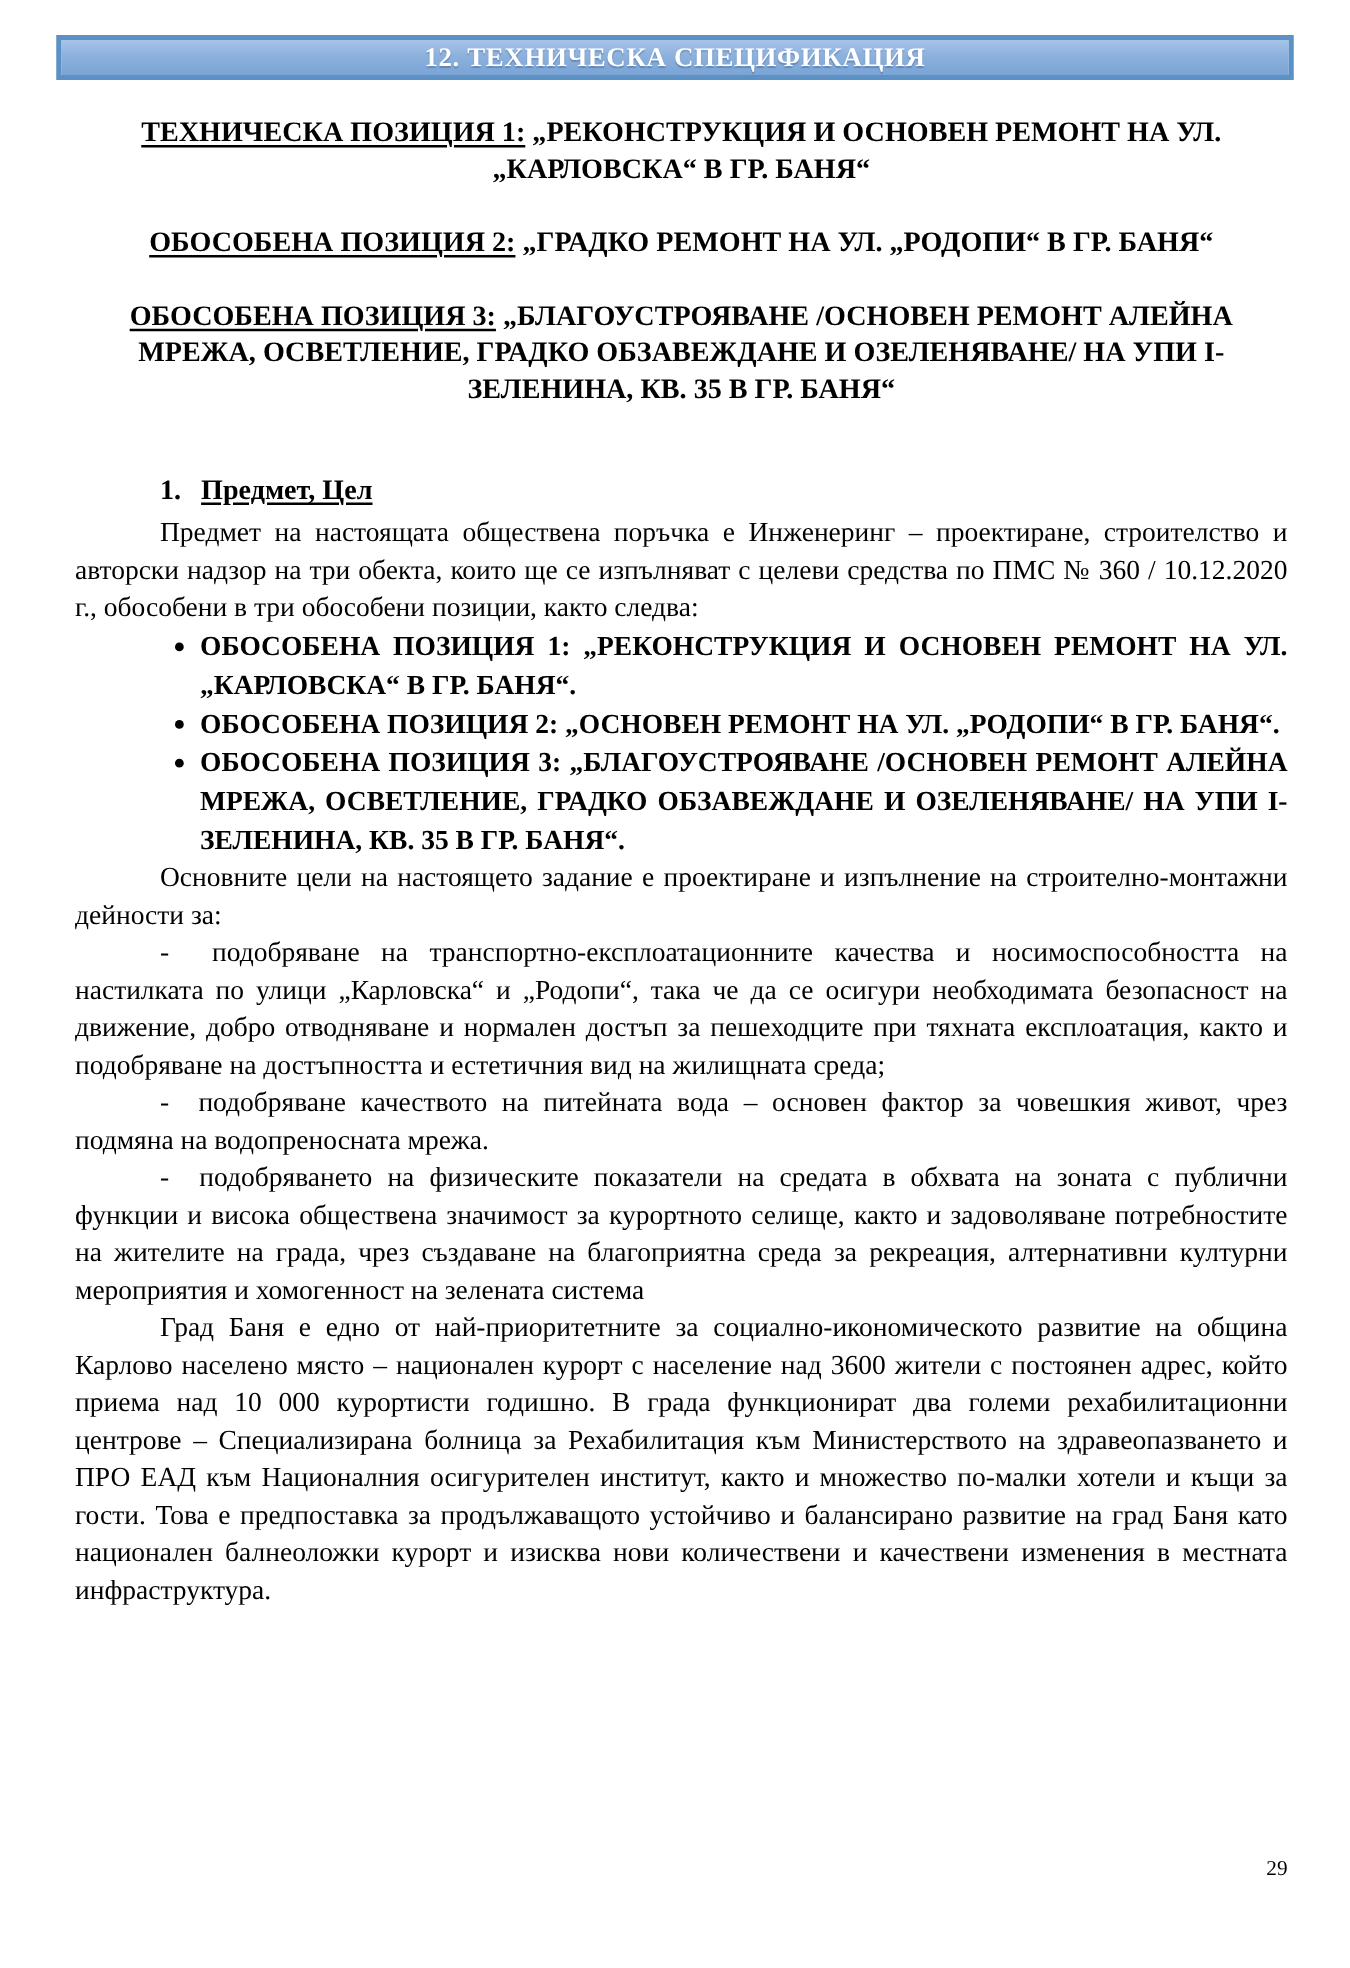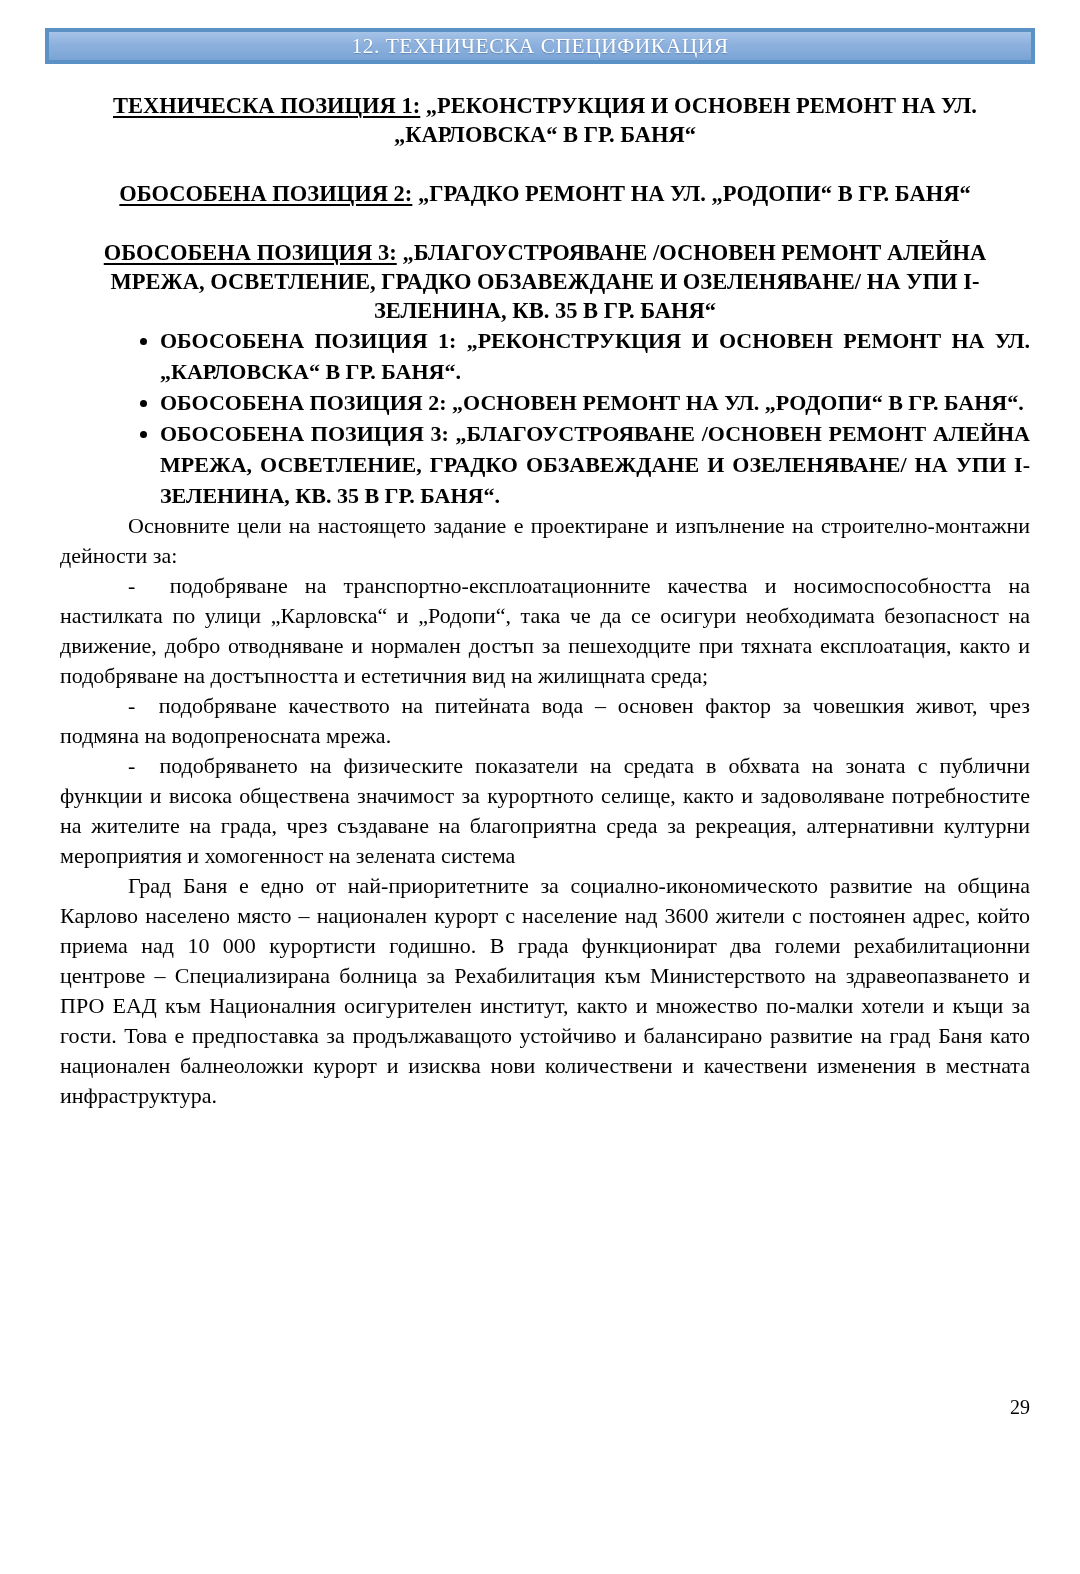--- a/index.html
+++ b/index.html
@@ -18,21 +18,21 @@
     margin: 28px 45px 0 45px;
     border: 4px solid #5b91c5;
     background: linear-gradient(180deg, #a6c3e8 0%, #8db1dd 45%, #7aa4d5 100%);
     height: 36px;
     display: flex;
     align-items: center;
     justify-content: center;
   }
   .header-bar span {
     color: #ffffff;
-    font-weight: normal;
+    font-weight: bold;
     font-size: 21.5px;
     letter-spacing: 0.5px;
     text-shadow: 0 1px 1px rgba(40,70,110,0.35);
   }
   .content {
     margin: 0 50px 0 60px;
   }
   .u { text-decoration: underline; text-decoration-thickness: 2px; text-underline-offset: 3px; }
   .main-title {
     margin-top: 28px;
@@ -70,22 +70,22 @@
     font-size: 22px;
   }
   .bullets li {
     text-align: justify;
     line-height: 31px;
   }
   .goals-intro { }
   .page-number {
     position: absolute;
     right: 50px;
-    top: 1395px;
-    font-size: 20px;
+    top: 1483px;
+    font-size: 17px;
     line-height: 24px;
   }
 </style>
 </head>
 <body>
 
 <div class="page">
 
   <div class="header-bar">
     <span>12. ТЕХНИЧЕСКА СПЕЦИФИКАЦИЯ</span>
@@ -93,21 +93,23 @@
 
   <div class="content">
 
 
     <h2 class="lot-heading lot-1"><span class="u">ТЕХНИЧЕСКА ПОЗИЦИЯ 1:</span><span> „РЕКОНСТРУКЦИЯ И ОСНОВЕН РЕМОНТ НА УЛ. „КАРЛОВСКА“ В ГР. БАНЯ“</span></h2>
 
     <h2 class="lot-heading lot-2"><span class="u">ОБОСОБЕНА ПОЗИЦИЯ 2:</span><span> „ГРАДКО РЕМОНТ НА УЛ. „РОДОПИ“ В ГР. БАНЯ“</span></h2>
 
     <h2 class="lot-heading lot-3"><span class="u">ОБОСОБЕНА ПОЗИЦИЯ 3:</span><span> „БЛАГОУСТРОЯВАНЕ /ОСНОВЕН РЕМОНТ АЛЕЙНА МРЕЖА, ОСВЕТЛЕНИЕ, ГРАДКО ОБЗАВЕЖДАНЕ И ОЗЕЛЕНЯВАНЕ/ НА УПИ I-ЗЕЛЕНИНА, КВ. 35 В ГР. БАНЯ“</span></h2>
 
+    <div class="section-heading"><span class="num">1.</span><span class="u">Предмет, Цел</span></div>
 
+    <p class="para indent">Предмет на настоящата обществена поръчка е Инженеринг – проектиране, строителство и авторски надзор на три обекта, които ще се изпълняват с целеви средства по ПМС № 360 / 10.12.2020 г., обособени в три обособени позиции, както следва:</p>
 
     <ul class="bullets">
       <li>ОБОСОБЕНА ПОЗИЦИЯ 1: „РЕКОНСТРУКЦИЯ И ОСНОВЕН РЕМОНТ НА УЛ. „КАРЛОВСКА“ В ГР. БАНЯ“.</li>
       <li>ОБОСОБЕНА ПОЗИЦИЯ 2: „ОСНОВЕН РЕМОНТ НА УЛ. „РОДОПИ“ В ГР. БАНЯ“.</li>
       <li>ОБОСОБЕНА ПОЗИЦИЯ 3: „БЛАГОУСТРОЯВАНЕ /ОСНОВЕН РЕМОНТ АЛЕЙНА МРЕЖА, ОСВЕТЛЕНИЕ, ГРАДКО ОБЗАВЕЖДАНЕ И ОЗЕЛЕНЯВАНЕ/ НА УПИ I-ЗЕЛЕНИНА, КВ. 35 В ГР. БАНЯ“.</li>
     </ul>
 
     <p class="para indent goals-intro">Основните цели на настоящето задание е проектиране и изпълнение на строително-монтажни дейности за:</p>
 
     <p class="para indent">-&nbsp; подобряване на транспортно-експлоатационните качества и носимоспособността на настилката по улици „Карловска“ и „Родопи“, така че да се осигури необходимата безопасност на движение, добро отводняване и нормален достъп за пешеходците при тяхната експлоатация, както и подобряване на достъпността и естетичния вид на жилищната среда;</p>

